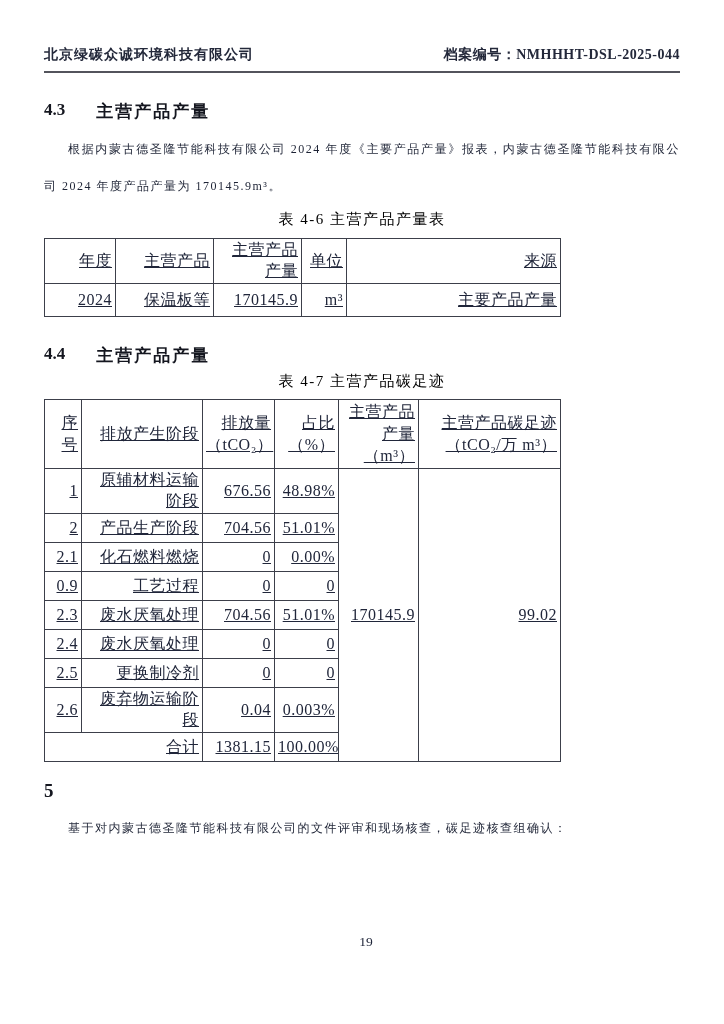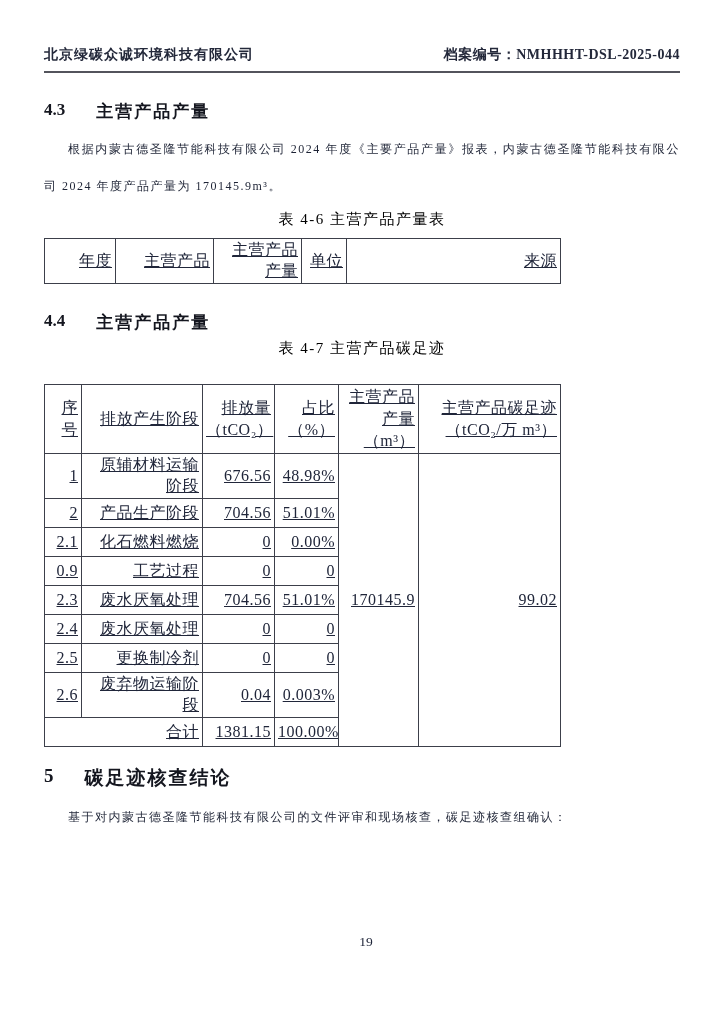--- a/index.html
+++ b/index.html
@@ -80,21 +80,21 @@
     border: 1px solid #3c3f4a;
     padding: 1px 3px;
     font-weight: normal;
     vertical-align: middle;
     letter-spacing: 0.5px;
     overflow: hidden;
   }
   .t46 { margin-top: 9px; }
   .t46 th { height: 29px; }
   .t46 td { height: 30px; }
-  .t47 { margin-top: 26px; }
+  .t47 { margin-top: 8px; }
   .t47 th { height: 50px; line-height: 22px; }
   .t47 td { height: 26px; }
   
   .page-footer {
     position: absolute;
     left: 8px;
     right: 0;
     top: 934px;
     text-align: center;
     font-size: 13.5px;
@@ -128,20 +128,27 @@
         <col style="width:45px">
         <col style="width:214px">
     </colgroup>
     <tbody>
         <tr>
       <th>年度</th>
       <th>主营产品</th>
       <th>主营产品产量</th>
       <th>单位</th>
       <th>来源</th>
+    </tr>
+    <tr>
+      <td>2024</td>
+      <td>保温板等</td>
+      <td>170145.9</td>
+      <td>m³</td>
+      <td>主要产品产量</td>
     </tr>
   </tbody>
     </table>
 
   <div class="sec-heading">
     <span class="sec-num">4.4</span>
     <span>主营产品产量</span>
   </div>
 
 
@@ -218,20 +225,19 @@
     <tr>
       <td colspan="2">合计</td>
       <td>1381.15</td>
       <td>100.00%</td>
     </tr>
   </tbody>
     </table>
 
   <div class="sec-heading level1">
     <span class="sec-num">5</span>
-    <span>碳足迹核查结论</span>
   </div>
 
   <p class="body-para">基于对内蒙古德圣隆节能科技有限公司的文件评审和现场核查，碳足迹核查组确认：</p>
 
   <div class="page-footer">19</div>
 
 </div>
 
 </body></html>

